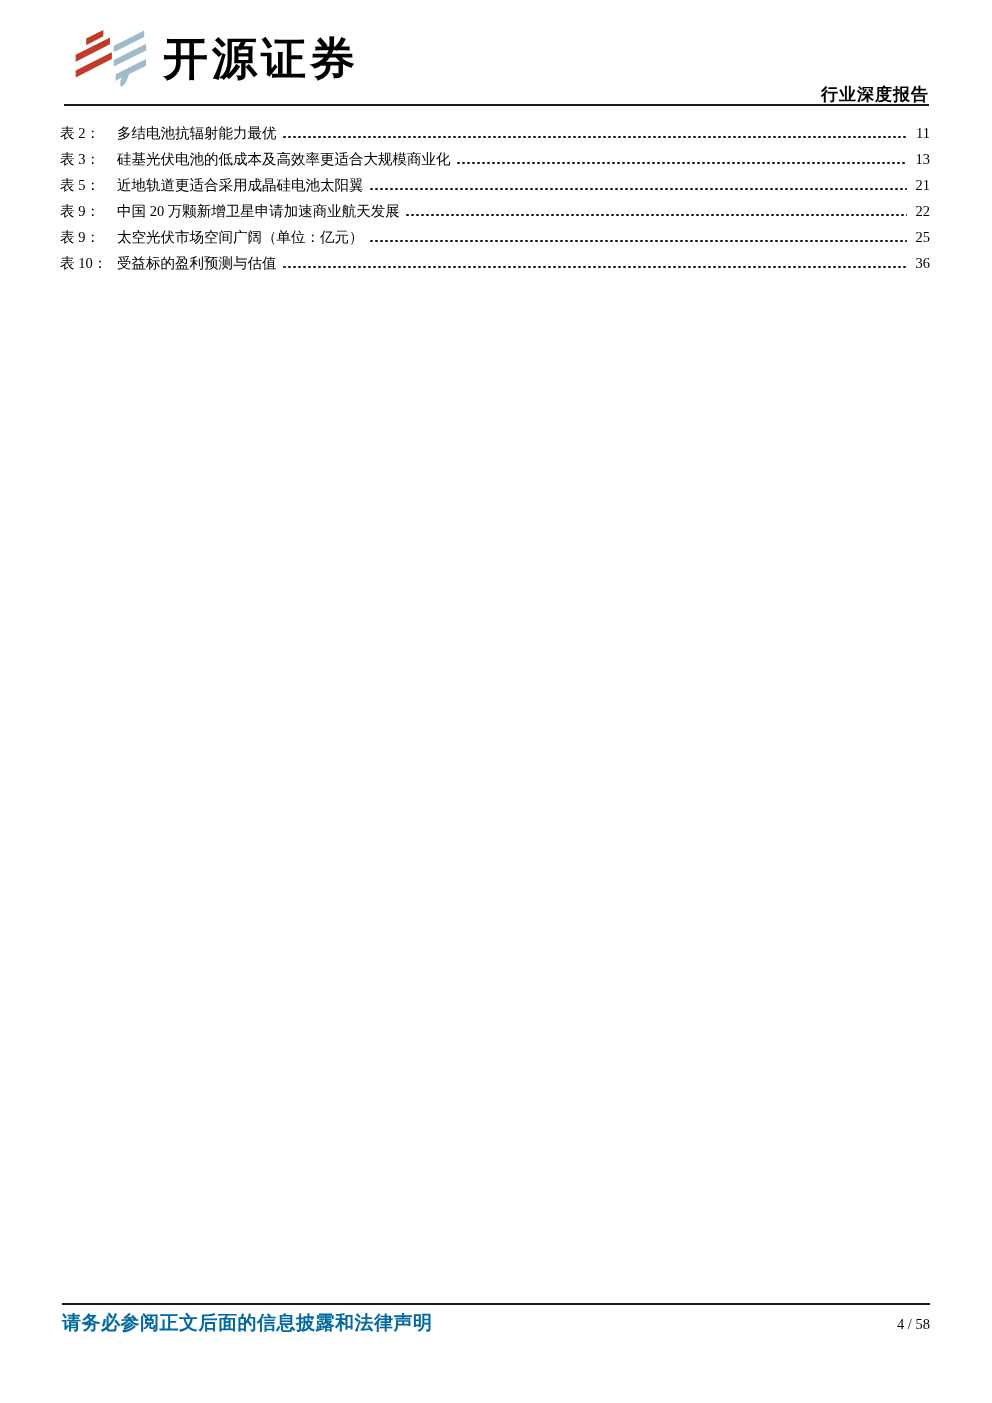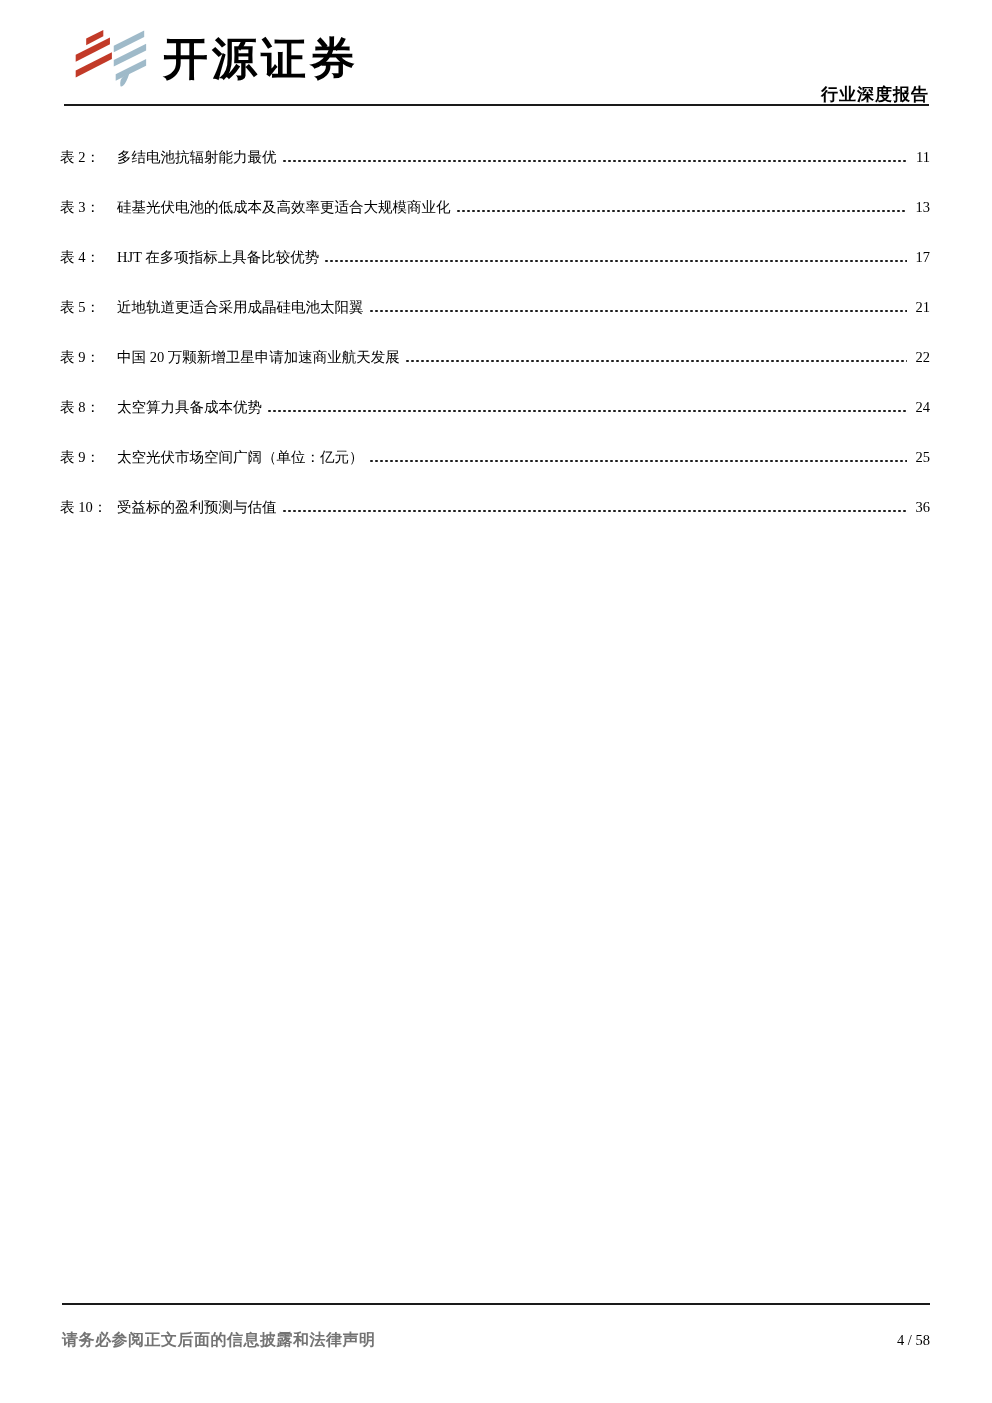--- a/index.html
+++ b/index.html
@@ -37,21 +37,20 @@
     height: 2px; background: #1a1a1a;
   }
   .toc {
     position: absolute; top: 120px; left: 60px; right: 62px;
   }
   .toc-row {
     display: flex; align-items: center;
     height: 26px;
     font-size: 14.5px;
     color: #000;
-    margin-top: 24px;
   }
   .toc-label { min-width: 57px; white-space: nowrap; }
   .toc-title { white-space: nowrap; }
   .toc-leader {
     flex: 1;
     height: 4px;
     margin: 0 3px 0 5px;
     transform: translateY(4px);
     background-image: radial-gradient(circle, #1c1c1c 1.05px, rgba(0,0,0,0) 1.35px);
     background-size: 5px 4px;
@@ -61,23 +60,22 @@
   .toc-page { min-width: 20px; text-align: right; white-space: nowrap; }
   .footer-rule {
     position: absolute; top: 1303px; left: 62px; right: 62px;
     height: 2px; background: #1a1a1a;
   }
   .footer-row {
     position: absolute; top: 1310px; left: 62px; right: 62px;
     display: flex; justify-content: space-between; align-items: baseline;
   }
   .disclaimer {
-    font-size: 16px; font-weight: bold; letter-spacing: 0.5px; color: #737373;
+    font-size: 19px; font-weight: bold; letter-spacing: 0.5px; color: #0369a1;
     white-space: nowrap;
-    margin-top: 20px;
   }
   .page-num { font-size: 14.5px; color: #000; white-space: nowrap; }
 </style>
 </head>
 <body>
 
 <div>
 
   <header>
     <div class="logo">
@@ -107,42 +105,30 @@
       <span class="toc-leader"></span>
       <span class="toc-page">11</span>
     </div>
     <div class="toc-row">
       <span class="toc-label">表 3：</span>
       <span class="toc-title">硅基光伏电池的低成本及高效率更适合大规模商业化</span>
       <span class="toc-leader"></span>
       <span class="toc-page">13</span>
     </div>
     <div class="toc-row">
-      <span class="toc-label">表 4：</span>
-      <span class="toc-title">HJT 在多项指标上具备比较优势</span>
-      <span class="toc-leader"></span>
-      <span class="toc-page">17</span>
-    </div>
-    <div class="toc-row">
       <span class="toc-label">表 5：</span>
       <span class="toc-title">近地轨道更适合采用成晶硅电池太阳翼</span>
       <span class="toc-leader"></span>
       <span class="toc-page">21</span>
     </div>
     <div class="toc-row">
       <span class="toc-label">表 9：</span>
       <span class="toc-title">中国 20 万颗新增卫星申请加速商业航天发展</span>
       <span class="toc-leader"></span>
       <span class="toc-page">22</span>
-    </div>
-    <div class="toc-row">
-      <span class="toc-label">表 8：</span>
-      <span class="toc-title">太空算力具备成本优势</span>
-      <span class="toc-leader"></span>
-      <span class="toc-page">24</span>
     </div>
     <div class="toc-row">
       <span class="toc-label">表 9：</span>
       <span class="toc-title">太空光伏市场空间广阔（单位：亿元）</span>
       <span class="toc-leader"></span>
       <span class="toc-page">25</span>
     </div>
     <div class="toc-row">
       <span class="toc-label">表 10：</span>
       <span class="toc-title">受益标的盈利预测与估值</span>

